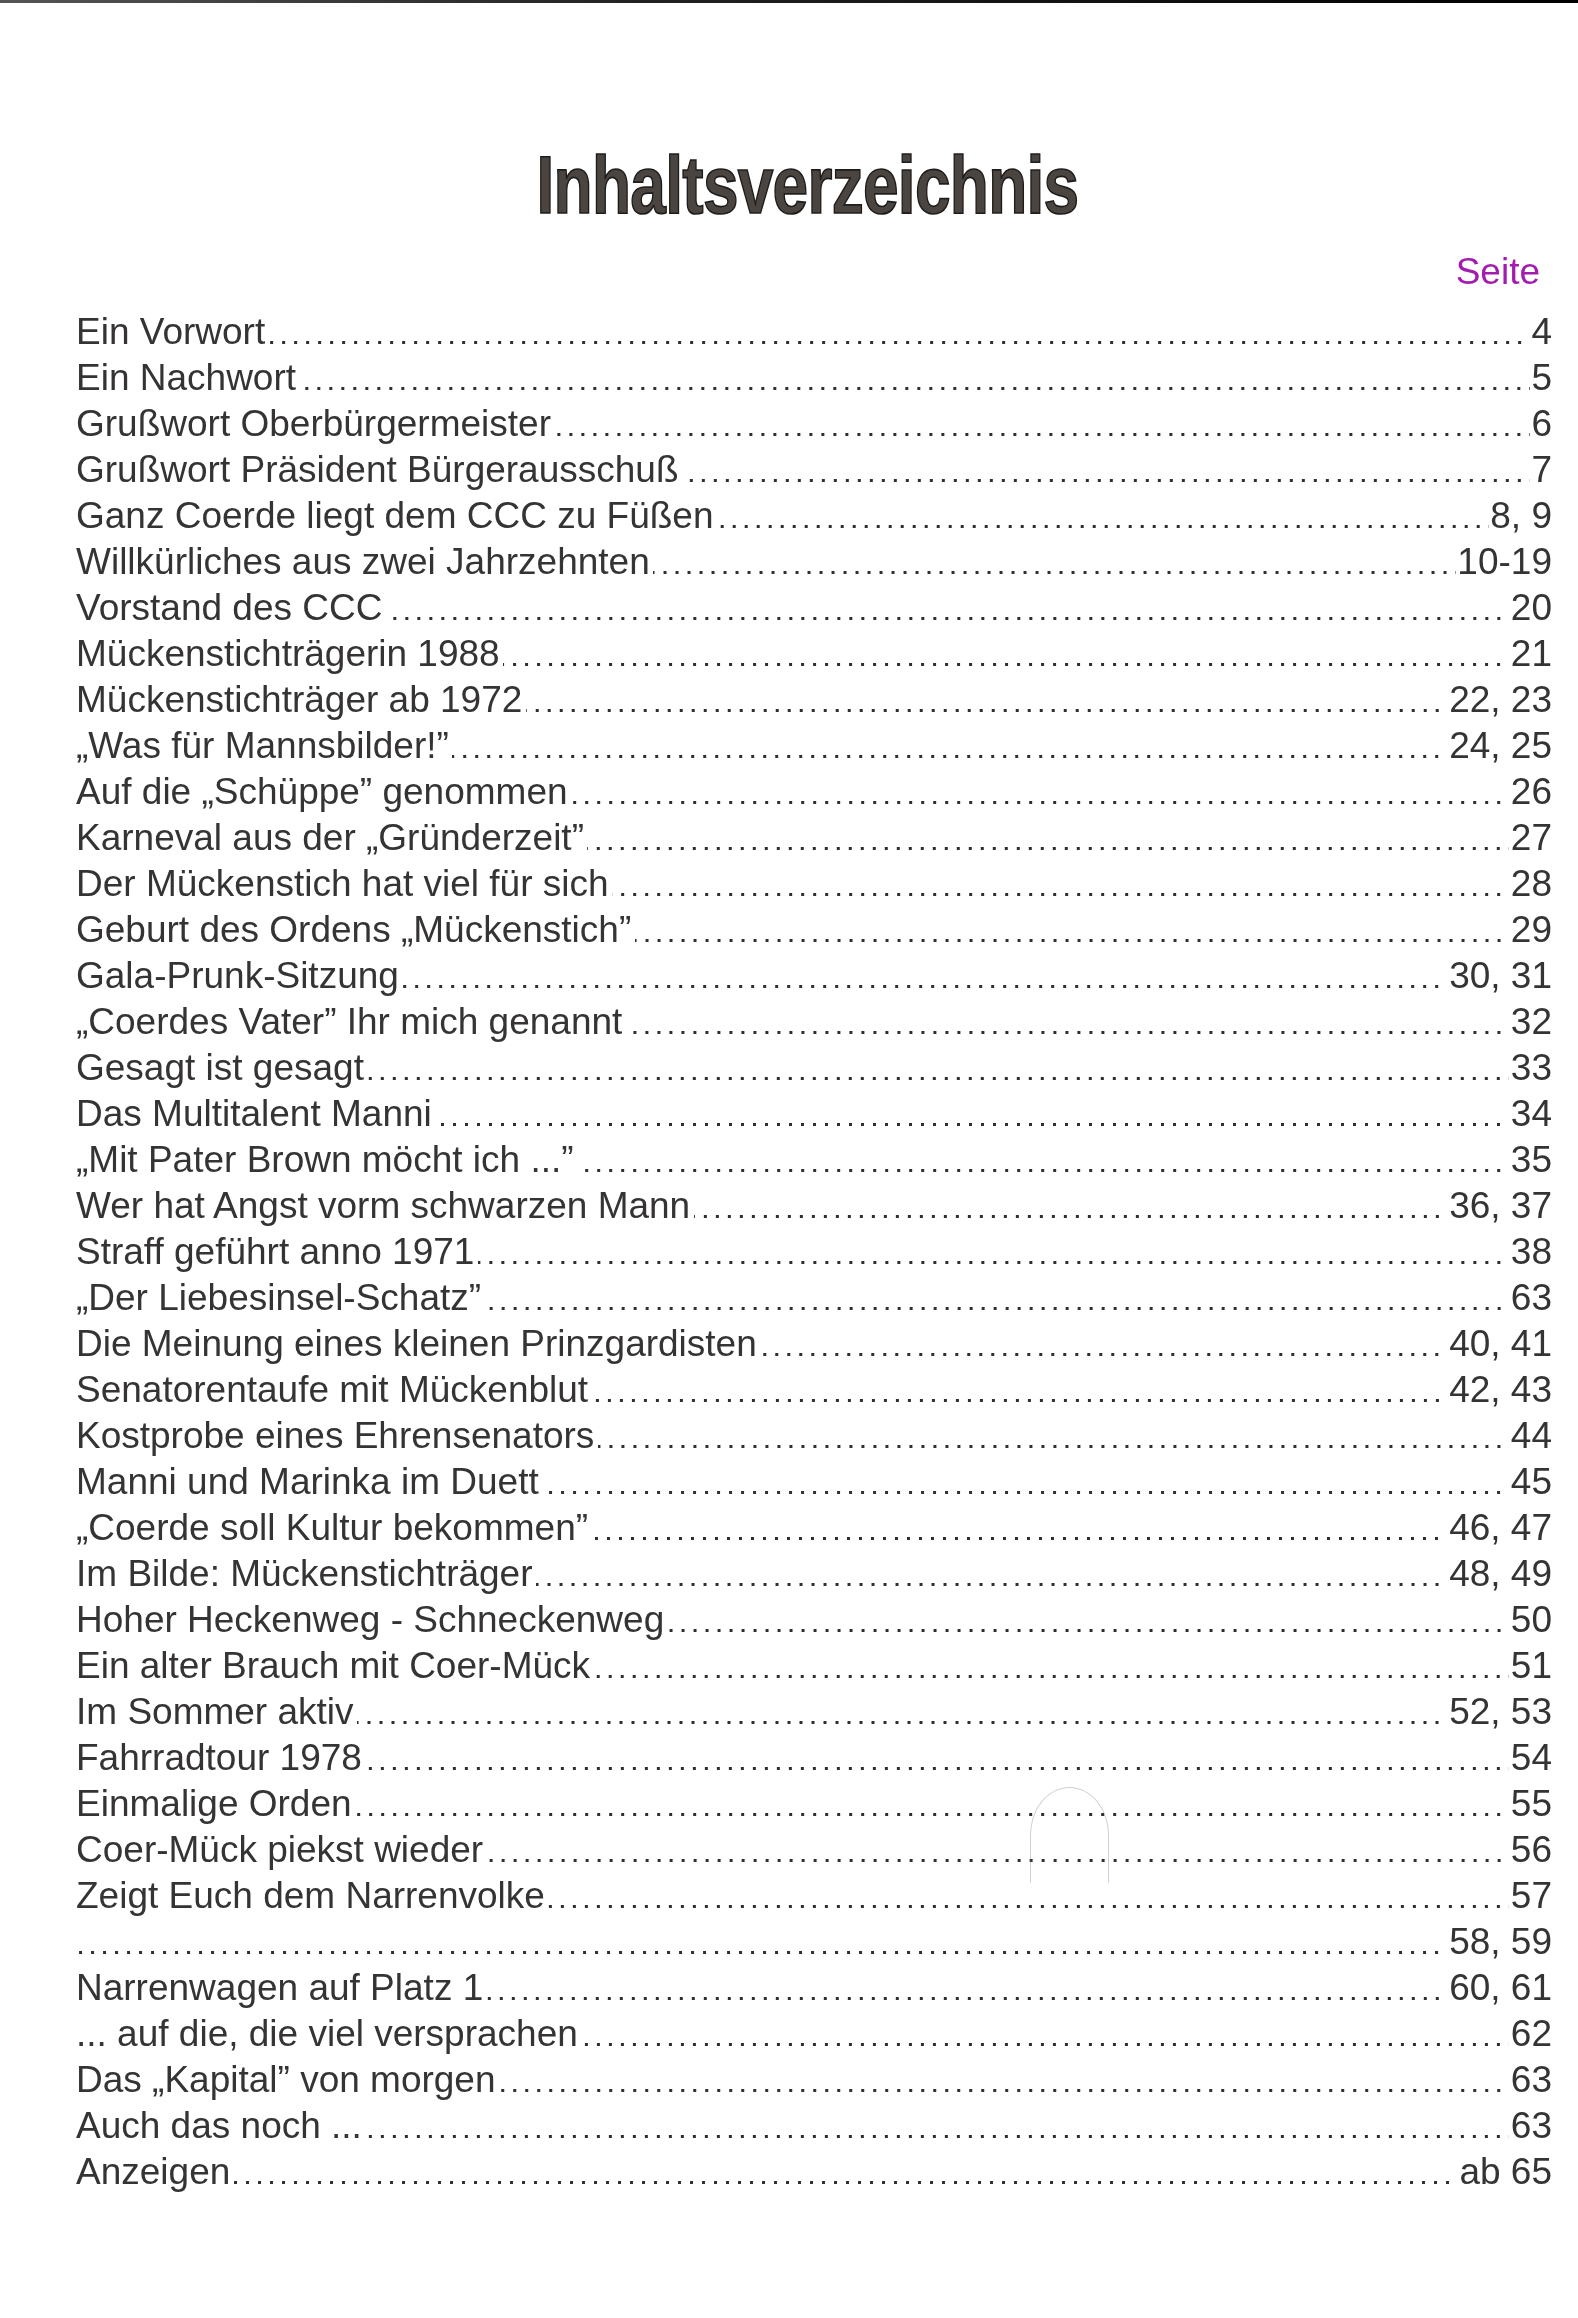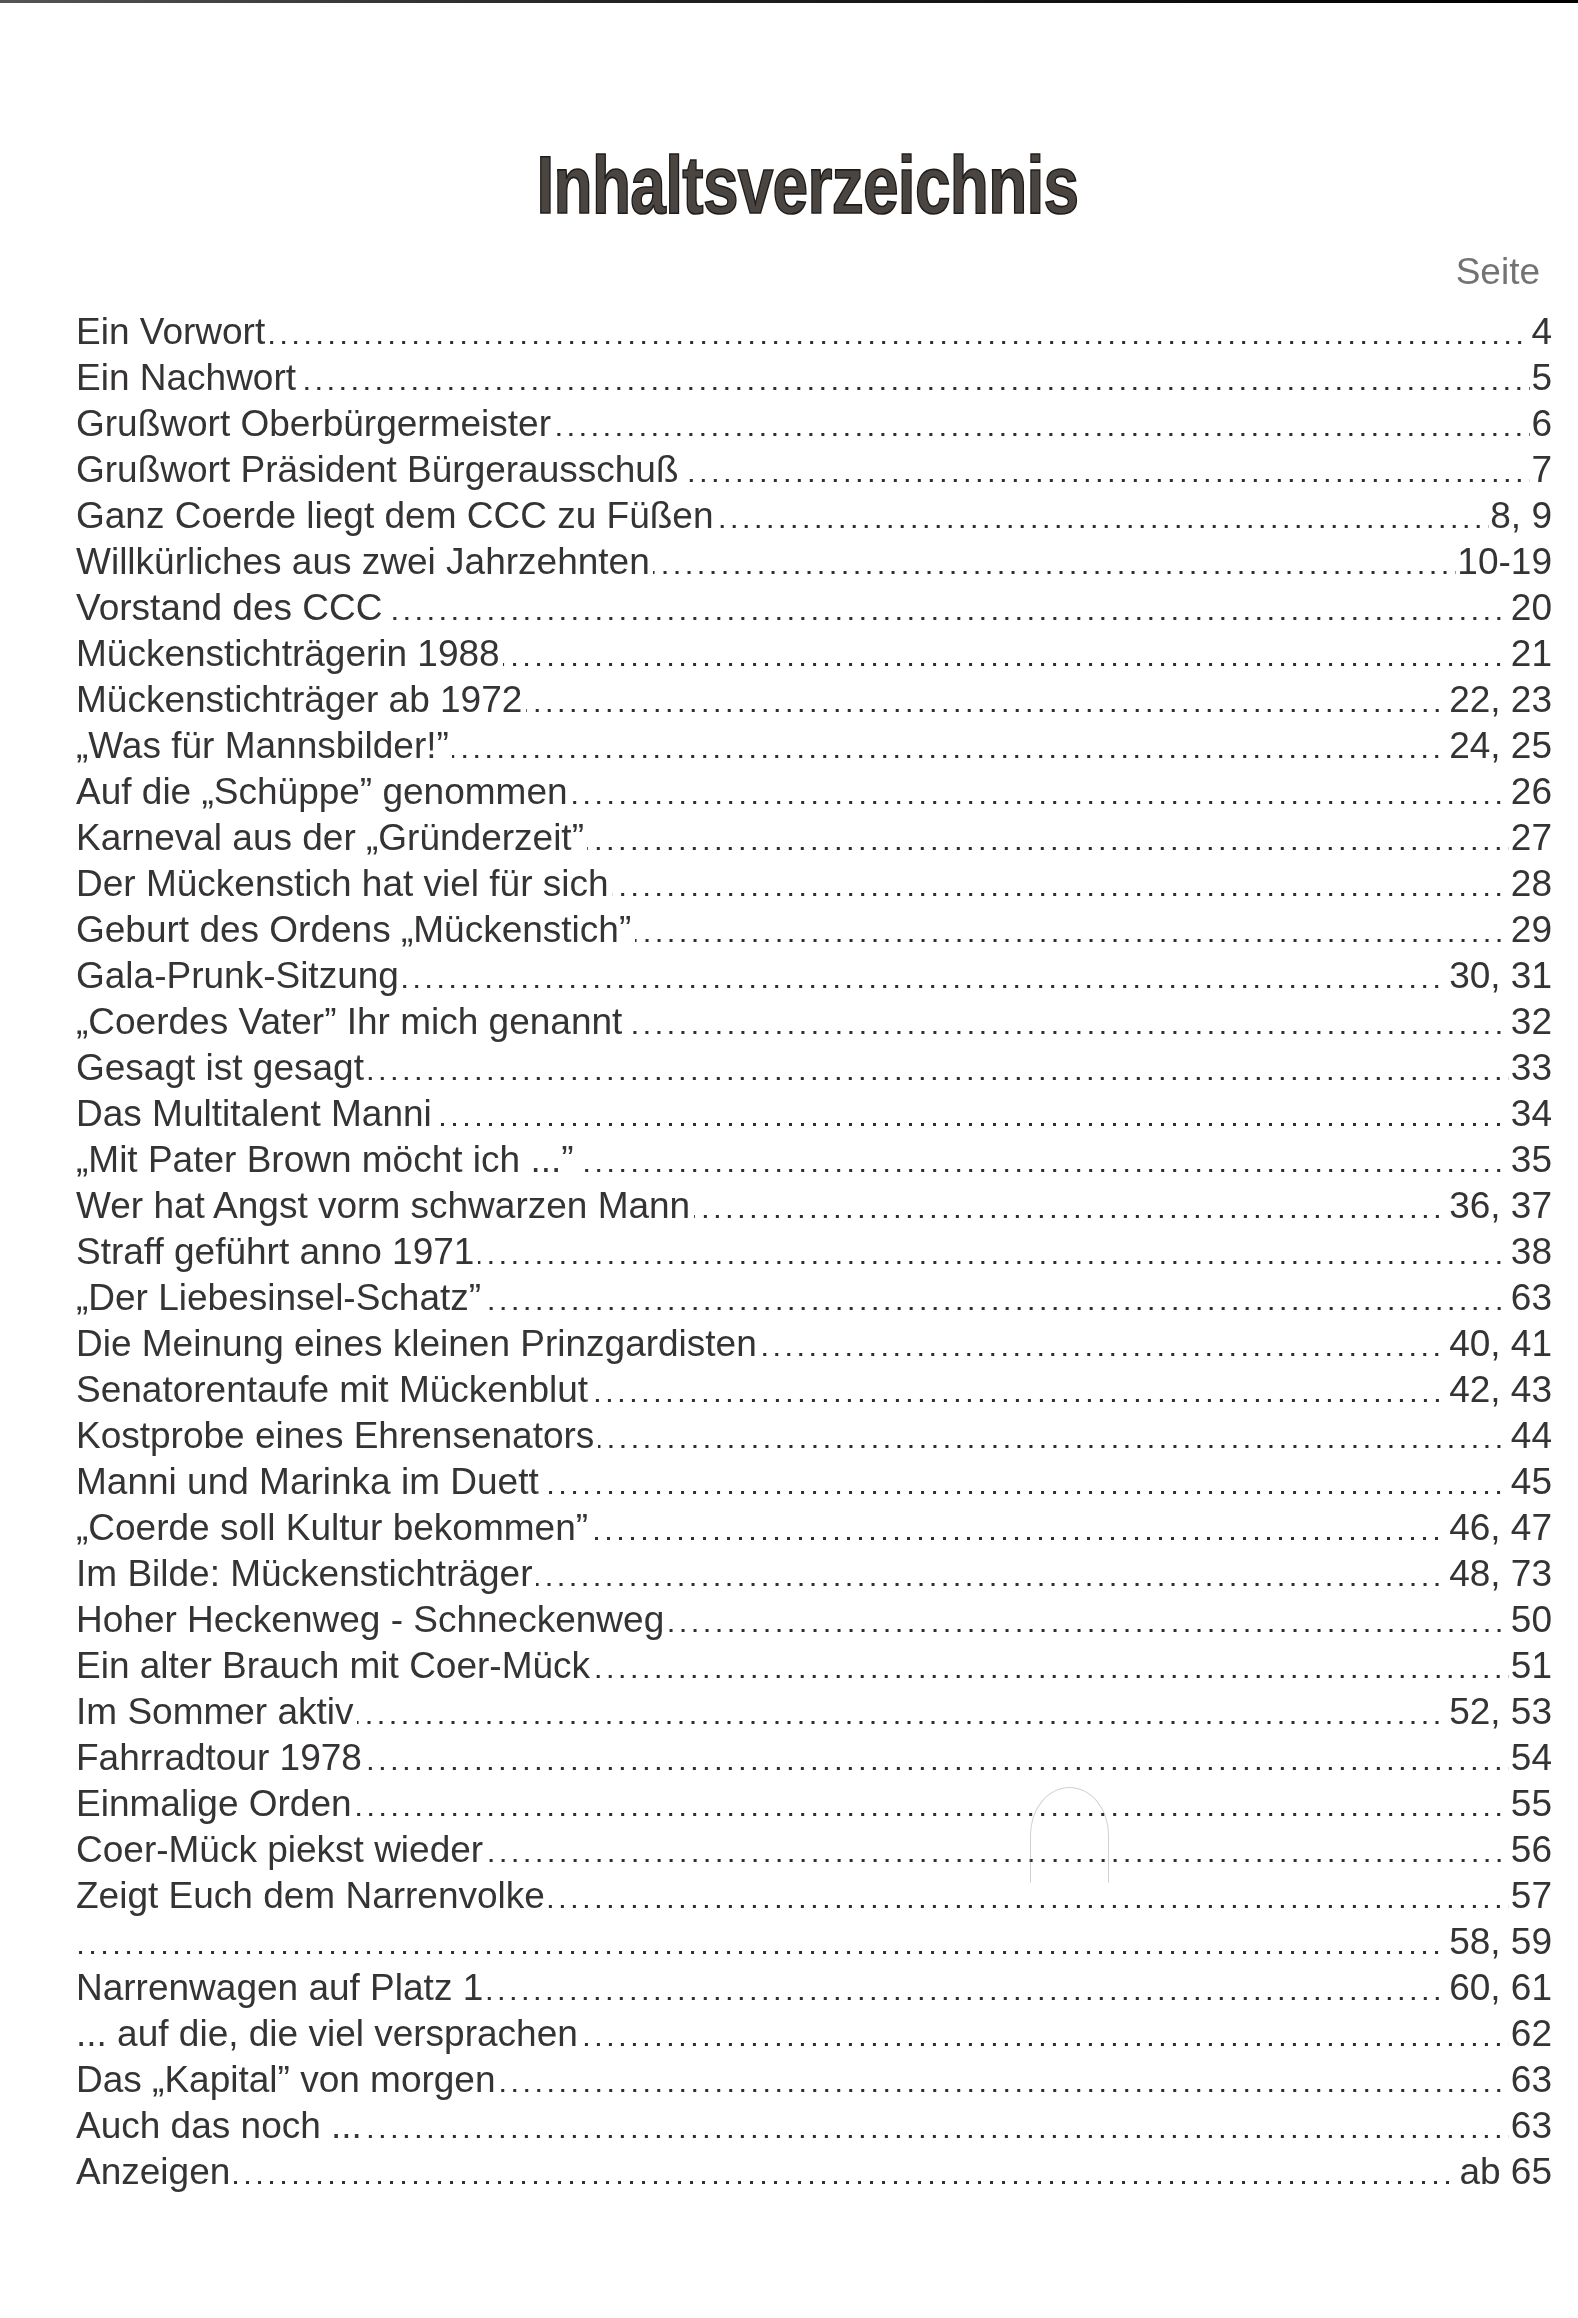--- a/index.html
+++ b/index.html
@@ -40,21 +40,21 @@
     transform: scaleX(0.78);
     transform-origin: center center;
     white-space: nowrap;
   }
   .seite {
     position: absolute;
     right: 38px;
     top: 250px;
     font-size: 37px;
     line-height: 43px;
-    color: #737373;
+    color: #a21caf;
   }
   .toc {
     position: absolute;
     left: 64px;
     top: 297px;
     width: 1476px;
     margin: 12px;
     padding: 0;
     list-style: none;
   }
@@ -245,21 +245,21 @@
       <span class="toc-page">45</span>
     </li>
     <li class="toc-row">
       <span class="toc-title">„Coerde soll Kultur bekommen”</span>
       <span class="toc-leader"></span>
       <span class="toc-page">46, 47</span>
     </li>
     <li class="toc-row">
       <span class="toc-title">Im Bilde: Mückenstichträger</span>
       <span class="toc-leader"></span>
-      <span class="toc-page">48, 73</span>
+      <span class="toc-page">48, 49</span>
     </li>
     <li class="toc-row">
       <span class="toc-title">Hoher Heckenweg - Schneckenweg</span>
       <span class="toc-leader"></span>
       <span class="toc-page">50</span>
     </li>
     <li class="toc-row">
       <span class="toc-title">Ein alter Brauch mit Coer-Mück</span>
       <span class="toc-leader"></span>
       <span class="toc-page">51</span>

